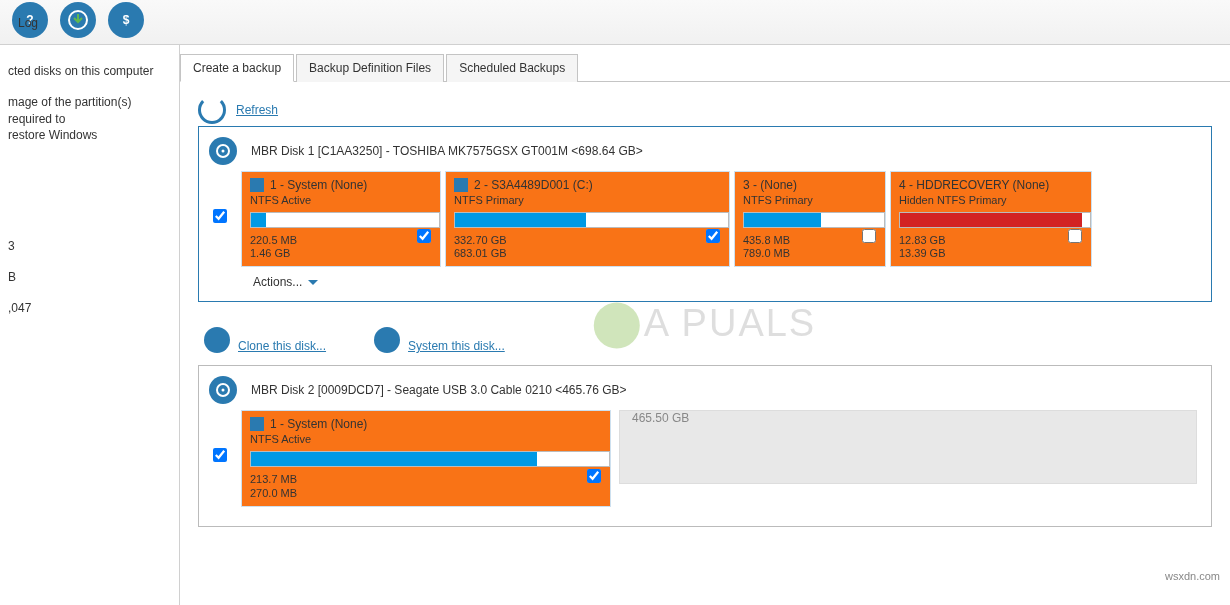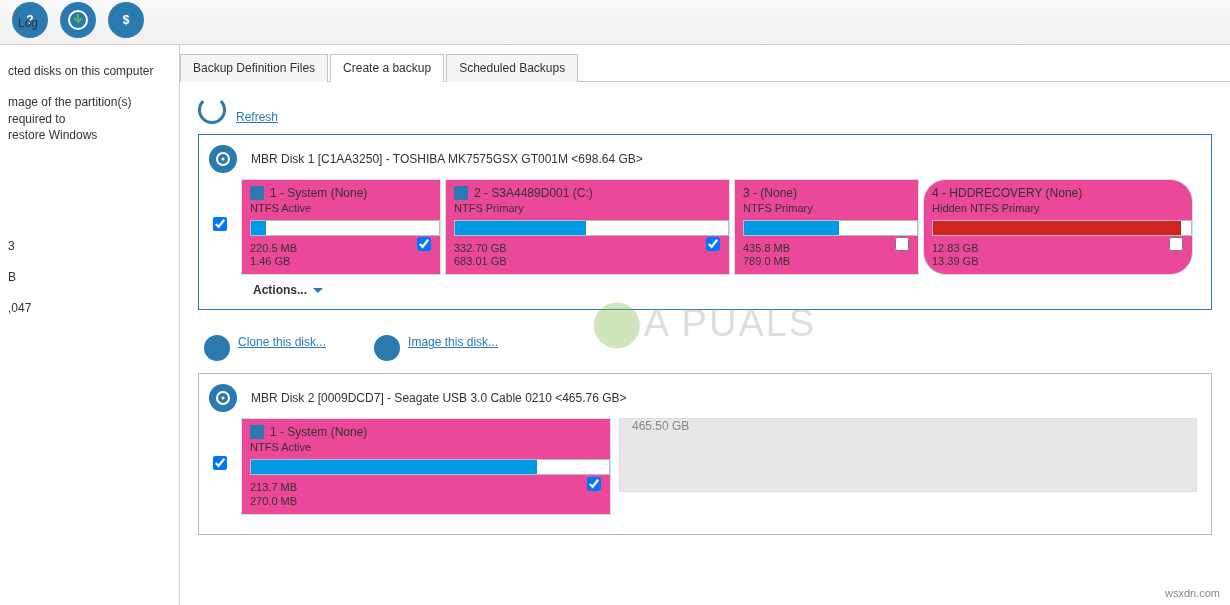--- a/index.html
+++ b/index.html
@@ -9,48 +9,48 @@
   .round-green{background:#2a7ab0;position:relative}
   .log-btn{font-size:12px;padding:4px 8px;color:#333}
   .main{display:flex;height:calc(100% - 45px)}
   .sidebar{width:180px;border-right:1px solid #d0d0d0;padding:18px 8px 8px 8px;box-sizing:border-box;color:#333;font-size:12px;line-height:1.4;overflow:hidden}
   .sidebar p{margin:0 0 14px 0}
   .content{flex:1;padding:0;position:relative}
   .tabs{display:flex;border-bottom:1px solid #c4c4c4;margin-top:8px}
   .tab{padding:6px 12px;border:1px solid #c4c4c4;border-bottom:none;margin-right:2px;background:#f5f5f5;font-size:12px;color:#333;cursor:pointer;position:relative;top:1px}
   .tab.active{background:#fff;border-bottom:1px solid #fff}
   .panel{padding:14px 18px}
-  .refresh-row{display:flex;align-items:flex-end;margin-bottom:10px}
+  .refresh-row{display:flex;align-items:center;margin-bottom:2px}
   .refresh-icon{width:22px;height:22px;border:3px solid #2a7ab0;border-top-color:transparent;border-radius:50%;margin-right:10px;position:relative}
   .link{color:#2a7ab0;text-decoration:underline;cursor:pointer}
   .disk-box{border:1px solid #2a7ab0;padding:10px 14px 10px 10px;margin-bottom:25px}
   .disk-box.gray{border:1px solid #bbb}
   .disk-head{display:flex;align-items:center;margin-bottom:6px}
   .disk-ico{width:28px;height:28px;border-radius:50%;background:#2a7ab0;color:#fff;display:flex;align-items:center;justify-content:center;margin-right:14px;font-size:16px}
   .disk-title{font-size:12px;color:#333}
   .part-row{display:flex;align-items:flex-start}
   .disk-chk{margin:38px 14px 0 4px}
-  .partition{background:#ec4899;margin-right:4px;padding:6px 0 6px 8px;box-sizing:border-box;position:relative;border:1px solid #cde0ef}
+  .partition{background:#f97316;margin-right:4px;padding:6px 0 6px 8px;box-sizing:border-box;position:relative;border:1px solid #cde0ef}
   .partition .plabel{display:flex;align-items:center;font-size:12px;color:#333;margin-bottom:2px}
   .win-ico{width:14px;height:14px;background:#2a7ab0;margin-right:6px;display:inline-block}
   .ptype{font-size:11px;color:#333;margin-bottom:6px}
   .bar{height:14px;background:#fff;border:1px solid #bbb;position:relative;margin-bottom:6px}
   .bar-fill{position:absolute;left:0;top:0;bottom:0;background:#0099e5}
   .bar-red .bar-fill{background:#d22323}
   .sizes{font-size:11px;color:#333;line-height:1.2}
   .part-chk{position:absolute;right:6px;bottom:20px}
-  .actions{font-size:12px;color:#333;font-weight:bold;margin:8px 0 2px 44px;display:flex;align-items:center;cursor:pointer}
+  .actions{font-size:12px;color:#333;font-weight:normal;margin:8px 0 2px 44px;display:flex;align-items:center;cursor:pointer}
   .drop-arrow{display:inline-block;margin-left:6px;border:5px solid transparent;border-top-color:#2a7ab0;transform:translateY(3px)}
-  .links-row{display:flex;align-items:flex-start;margin:12px 0 12px 6px}
+  .links-row{display:flex;align-items:flex-end;margin:12px 0 12px 6px}
   .link-ico{width:26px;height:26px;border-radius:50%;background:#2a7ab0;margin-right:8px;display:inline-block}
   .links-row .link{margin-right:48px}
   .unalloc{background:#e8e8e8;border:1px solid #ddd;flex:1;display:flex;padding-left:12px;color:#888;font-size:12px}
   .watermark{position:absolute;left:50%;top:50%;transform:translate(-50%,-50%);font-size:38px;font-weight:normal;color:rgba(160,160,160,.35);letter-spacing:2px;pointer-events:none}
   .wm-badge{display:inline-block;width:46px;height:46px;border-radius:50%;background:rgba(120,180,60,.35);vertical-align:middle;margin-right:4px}
-  .credit{position:absolute;right:10px;bottom:6px;color:#888;font-size:11px}
+  .credit{position:absolute;right:10px;bottom:23px;color:#888;font-size:11px}
   input[type=checkbox]{width:14px;height:14px}
 </style>
 </head>
 <body>
 
 <div class="top-strip">
   <div style="display:flex;align-items:center;margin-bottom:2px">
     <div class="round-btn round-blue">?</div>
     <div class="round-btn round-green">
       <svg width="20" height="20" viewBox="0 0 20 20">
@@ -68,22 +68,22 @@
     <p>cted disks on this computer</p>
     <p><span>mage of the partition(s) required to</span><br><span>restore Windows</span></p>
     <div style="height:80px"></div>
     <p>3</p>
     <p>B</p>
     <p>,047</p>
   </div>
 
   <div class="content">
     <div class="tabs">
+      <div class="tab active">Create a backup</div>
       <div class="tab">Backup Definition Files</div>
-      <div class="tab active">Create a backup</div>
       <div class="tab">Scheduled Backups</div>
     </div>
 
     <div class="panel">
       <div class="refresh-row">
         <span class="refresh-icon"></span>
         <span class="link">Refresh</span>
       </div>
 
       <div class="disk-box">
@@ -116,32 +116,32 @@
                   <span class="win-ico"></span>
                   <span>2 - S3A4489D001 (C:)</span>
                 </div>
                 <div class="ptype">NTFS Primary</div>
                 <div class="bar">
                   <div class="bar-fill" style="width:48%"></div>
                 </div>
                 <div class="sizes">332.70 GB<br>683.01 GB</div>
                 <input type="checkbox" class="part-chk" checked="" style="">
               </div>
-              <div class="partition" style="width: 185px;">
+              <div class="partition" style="width: 152px;">
                 <div class="plabel">
                   <span>3 -  (None)</span>
                 </div>
                 <div class="ptype">NTFS Primary</div>
                 <div class="bar">
                   <div class="bar-fill" style="width:55%"></div>
                 </div>
                 <div class="sizes">435.8 MB<br>789.0 MB</div>
                 <input type="checkbox" class="part-chk" style="">
               </div>
-              <div class="partition bar-red" style="width: 270px; border-radius: 23px;">
+              <div class="partition bar-red" style="width: 202px;">
                 <div class="plabel">
                   <span>4 - HDDRECOVERY (None)</span>
                 </div>
                 <div class="ptype">Hidden NTFS Primary</div>
                 <div class="bar bar-red">
                   <div class="bar-fill" style="width:96%"></div>
                 </div>
                 <div class="sizes">12.83 GB<br>13.39 GB</div>
                 <input type="checkbox" class="part-chk" style="">
               </div>
@@ -150,21 +150,21 @@
         <div class="actions">
           <span>Actions...</span>
             <span class="drop-arrow"></span>
         </div>
       </div>
 
       <div class="links-row">
         <span class="link-ico"></span>
         <span class="link">Clone this disk...</span>
         <span class="link-ico"></span>
-        <span class="link">Image this disk...</span>
+        <span class="link">System this disk...</span>
       </div>
 
       <div class="disk-box gray" style="min-height:140px">
         <div class="disk-head">
           <span class="disk-ico">
             <svg width="16" height="16" viewBox="0 0 16 16">
                 <circle cx="8" cy="8" r="6" fill="none" stroke="#fff" stroke-width="2"></circle>
                 <circle cx="8" cy="8" r="1.5" fill="#fff"></circle>
               </svg>
           </span>

